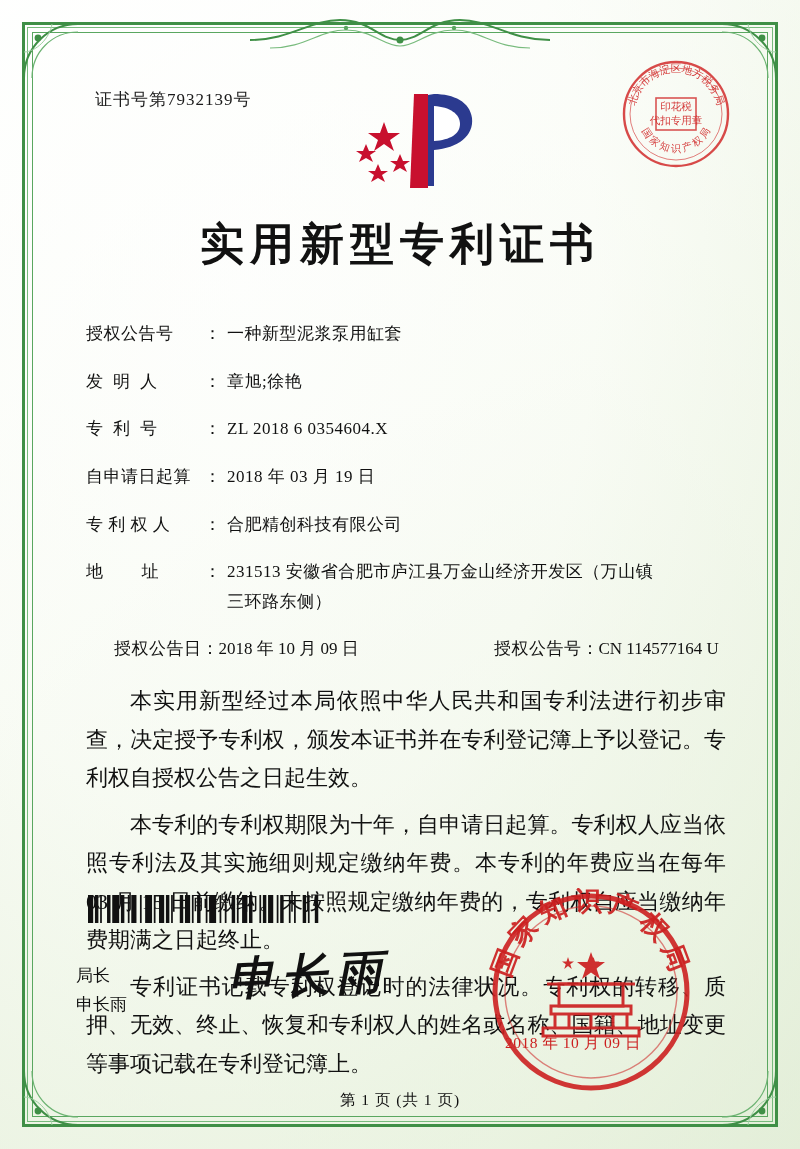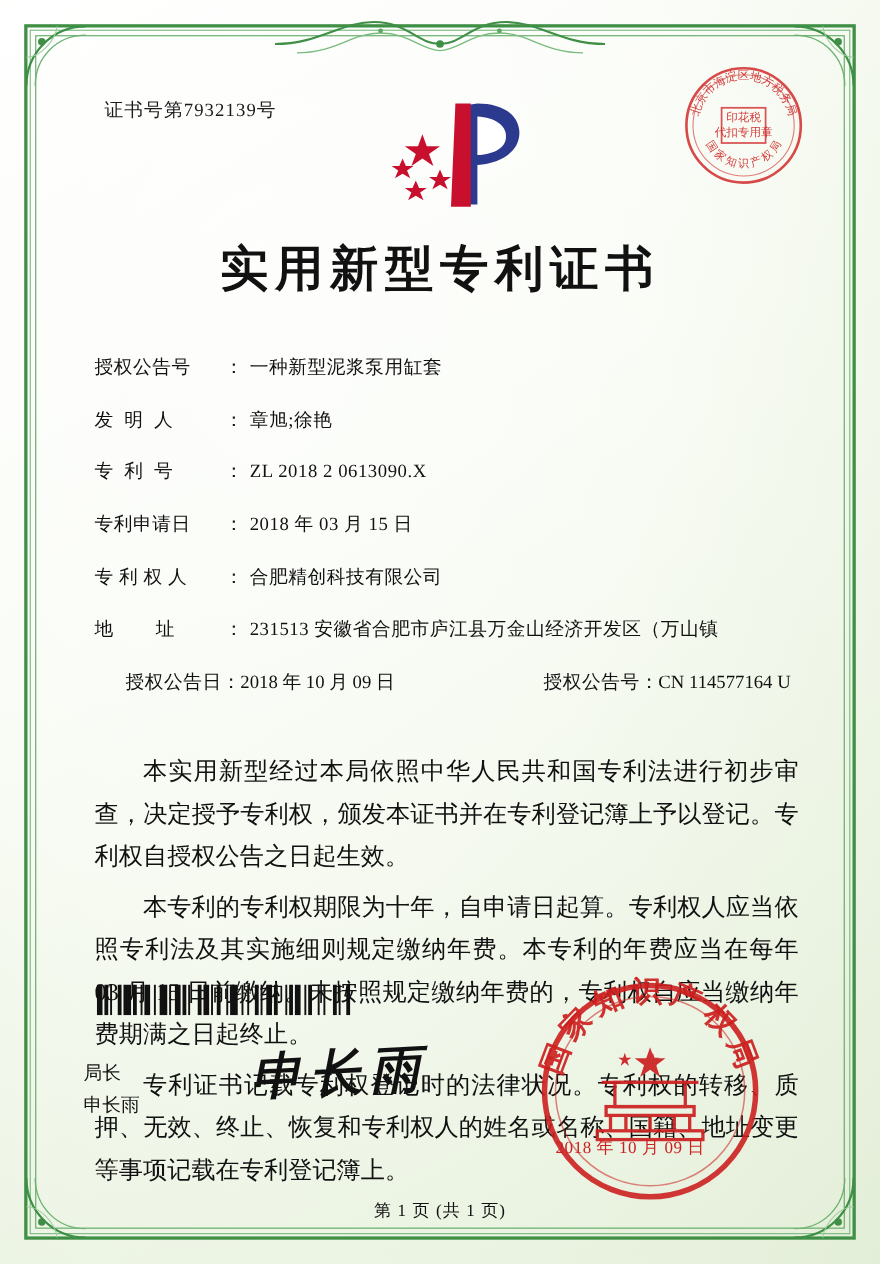--- a/index.html
+++ b/index.html
@@ -328,40 +328,41 @@
 
     <div class="field-row">
       <span class="field-label">发  明  人</span>
       <span class="field-colon">：</span>
       <span class="field-value">章旭;徐艳</span>
     </div>
 
     <div class="field-row">
       <span class="field-label">专  利  号</span>
       <span class="field-colon">：</span>
-      <span class="field-value">ZL 2018 2 0613090.X</span>
-    </div>
-
-    <div class="field-row">
-      <span class="field-label">专利申请日</span>
-      <span class="field-colon">：</span>
-      <span class="field-value">2018 年 03 月 15 日</span>
+      <span class="field-value">ZL 2018 6 0354604.X</span>
+    </div>
+
+    <div class="field-row">
+      <span class="field-label">自申请日起算</span>
+      <span class="field-colon">：</span>
+      <span class="field-value">2018 年 03 月 19 日</span>
     </div>
 
     <div class="field-row">
       <span class="field-label">专 利 权 人</span>
       <span class="field-colon">：</span>
       <span class="field-value">合肥精创科技有限公司</span>
     </div>
 
     <div class="field-row">
       <span class="field-label">地        址</span>
       <span class="field-colon">：</span>
       <span class="field-value">
         <span>231513 安徽省合肥市庐江县万金山经济开发区（万山镇</span>
+        <span class="line2">三环路东侧）</span>
       </span>
     </div>
 
     <div class="two-col">
       <div class="col left">
         <span class="pub-label">授权公告日</span>
         <span>：</span>
         <span>2018 年 10 月 09 日</span>
       </div>
       <div class="col">

